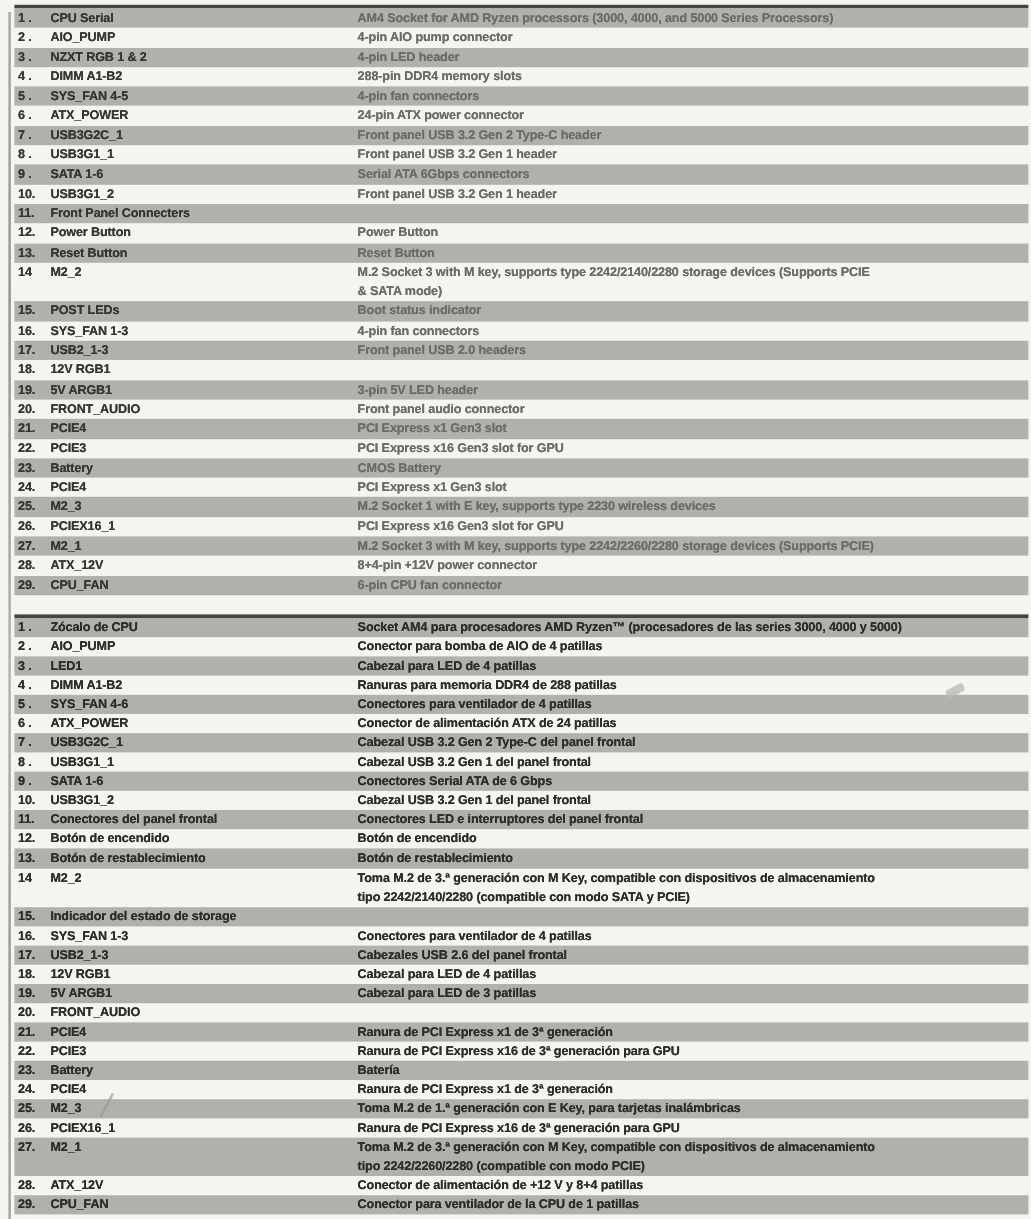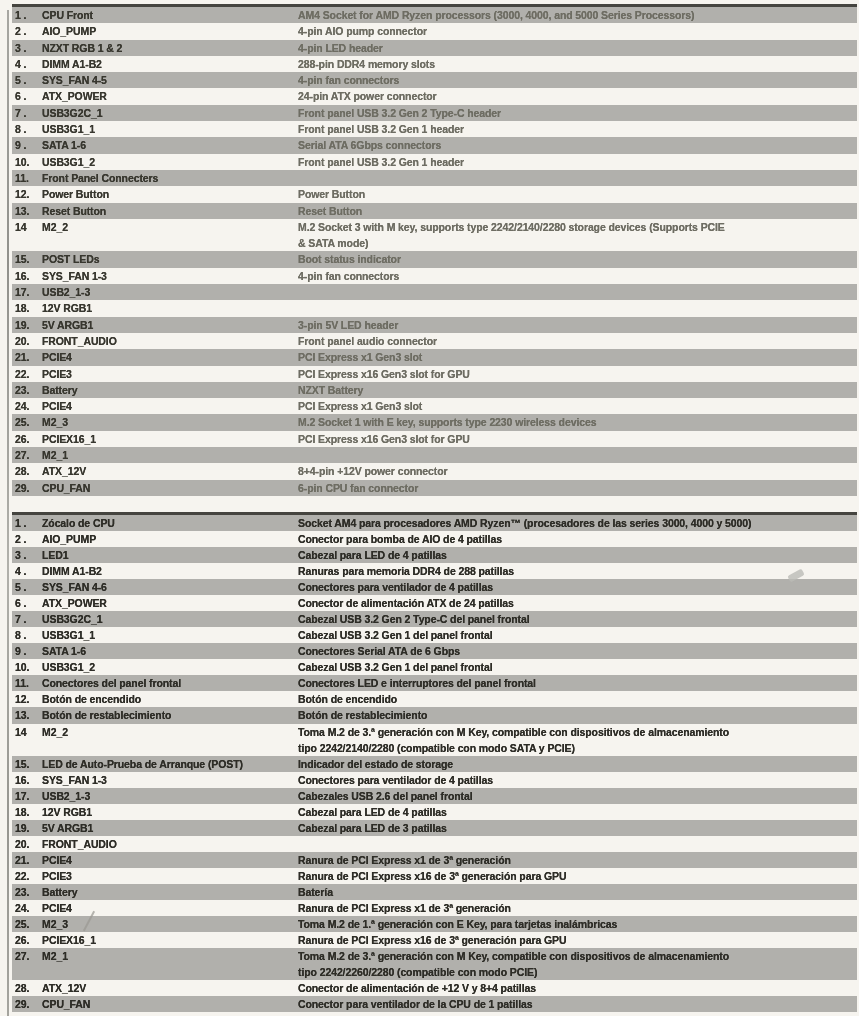--- a/index.html
+++ b/index.html
@@ -92,21 +92,21 @@
 <body>
 
 <div class="page">
   <div class="scan-edge"></div>
   <div class="speck-1"></div>
   <div class="speck-2"></div>
 
   <section class="spec-table english">
       <div class="row odd">
         <span class="num">1 .</span>
-        <span class="label">CPU Front</span>
+        <span class="label">CPU Serial</span>
         <span class="desc">AM4 Socket for AMD Ryzen processors (3000, 4000, and 5000 Series Processors)</span>
       </div>
       <div class="row even">
         <span class="num">2 .</span>
         <span class="label">AIO_PUMP</span>
         <span class="desc">4-pin AIO pump connector</span>
       </div>
       <div class="row odd">
         <span class="num">3 .</span>
         <span class="label">NZXT RGB 1 &amp; 2</span>
@@ -173,20 +173,21 @@
         <span class="desc">Boot status indicator</span>
       </div>
       <div class="row even">
         <span class="num">16.</span>
         <span class="label">SYS_FAN 1-3</span>
         <span class="desc">4-pin fan connectors</span>
       </div>
       <div class="row odd">
         <span class="num">17.</span>
         <span class="label">USB2_1-3</span>
+        <span class="desc">Front panel USB 2.0 headers</span>
       </div>
       <div class="row even">
         <span class="num">18.</span>
         <span class="label">12V RGB1</span>
       </div>
       <div class="row odd">
         <span class="num">19.</span>
         <span class="label">5V ARGB1</span>
         <span class="desc">3-pin 5V LED header</span>
       </div>
@@ -201,40 +202,41 @@
         <span class="desc">PCI Express x1 Gen3 slot</span>
       </div>
       <div class="row even">
         <span class="num">22.</span>
         <span class="label">PCIE3</span>
         <span class="desc">PCI Express x16 Gen3 slot for GPU</span>
       </div>
       <div class="row odd">
         <span class="num">23.</span>
         <span class="label">Battery</span>
-        <span class="desc">NZXT Battery</span>
+        <span class="desc">CMOS Battery</span>
       </div>
       <div class="row even">
         <span class="num">24.</span>
         <span class="label">PCIE4</span>
         <span class="desc">PCI Express x1 Gen3 slot</span>
       </div>
       <div class="row odd">
         <span class="num">25.</span>
         <span class="label">M2_3</span>
         <span class="desc">M.2 Socket 1 with E key, supports type 2230 wireless devices</span>
       </div>
       <div class="row even">
         <span class="num">26.</span>
         <span class="label">PCIEX16_1</span>
         <span class="desc">PCI Express x16 Gen3 slot for GPU</span>
       </div>
       <div class="row odd">
         <span class="num">27.</span>
         <span class="label">M2_1</span>
+        <span class="desc">M.2 Socket 3 with M key, supports type 2242/2260/2280 storage devices (Supports PCIE)</span>
       </div>
       <div class="row even">
         <span class="num">28.</span>
         <span class="label">ATX_12V</span>
         <span class="desc">8+4-pin +12V power connector</span>
       </div>
       <div class="row odd">
         <span class="num">29.</span>
         <span class="label">CPU_FAN</span>
         <span class="desc">6-pin CPU fan connector</span>
@@ -308,21 +310,20 @@
         <span class="desc">Botón de restablecimiento</span>
       </div>
       <div class="row even">
         <span class="num">14</span>
         <span class="label">M2_2</span>
         <span class="desc">Toma M.2 de 3.ª generación con M Key, compatible con dispositivos de almacenamiento
 tipo 2242/2140/2280 (compatible con modo SATA y PCIE)</span>
       </div>
       <div class="row odd">
         <span class="num">15.</span>
-        <span class="label">LED de Auto-Prueba de Arranque (POST)</span>
         <span class="desc">Indicador del estado de storage</span>
       </div>
       <div class="row even">
         <span class="num">16.</span>
         <span class="label">SYS_FAN 1-3</span>
         <span class="desc">Conectores para ventilador de 4 patillas</span>
       </div>
       <div class="row odd">
         <span class="num">17.</span>
         <span class="label">USB2_1-3</span>

